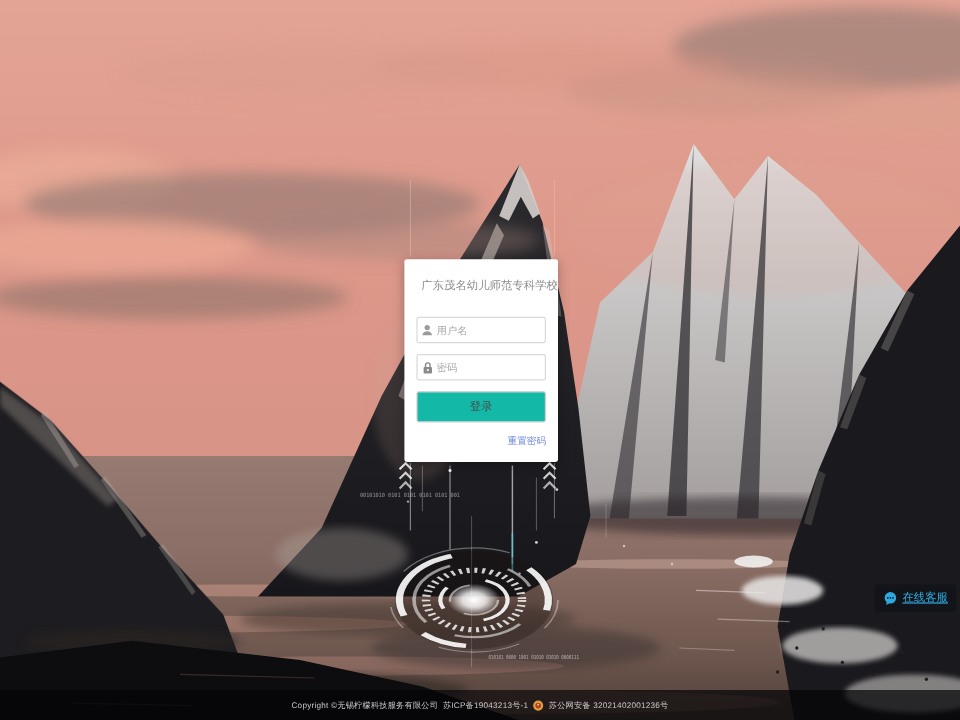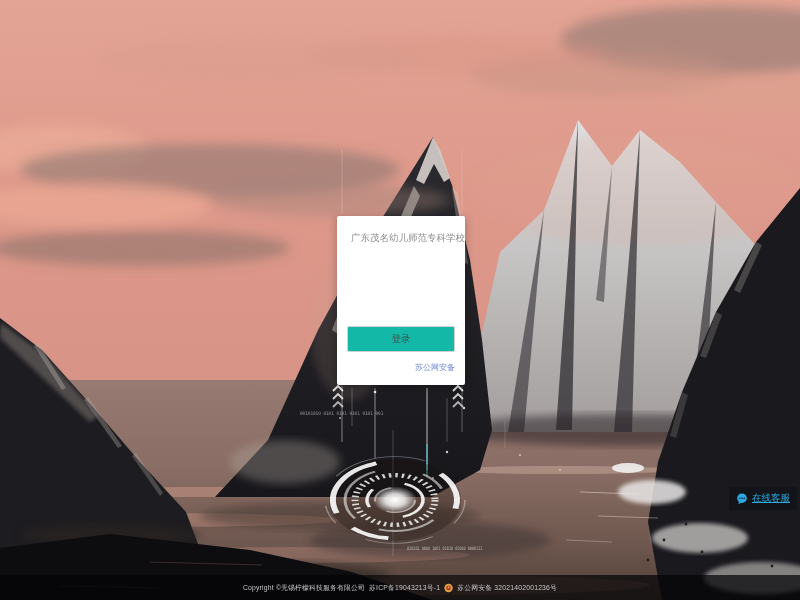--- a/index.html
+++ b/index.html
@@ -213,25 +213,44 @@
       </g>
     </g>
   </svg>
 
   <div class="binary binary-left">00101010 0101 0101 0101 0101 001</div>
   <div class="binary binary-right">010101 0000 1001 01010 01010 0000111</div>
 
   <div class="card">
     <h1 class="card-title">广东茂名幼儿师范专科学校</h1>
 
-
+    <div class="field field-user">
+      <span class="ficon">
+        <svg width="10" height="10" viewBox="0 0 10 10">
+          <circle cx="5" cy="3" r="2.2" fill="#9b9b9b"></circle>
+          <path d="M1 9.4 a4 3.4 0 0 1 8 0 z" fill="#9b9b9b"></path>
+        </svg>
+      </span>
+      <input type="text" placeholder="用户名" style="">
+    </div>
+
+    <div class="field field-pass">
+      <span class="ficon">
+        <svg width="9" height="11" viewBox="0 0 9 11">
+          <path d="M2.6 5 V3.3 a1.9 1.9 0 0 1 3.8 0 V5" fill="none" stroke="#8a8a8a" stroke-width="1.2"></path>
+          <rect x="1" y="4.8" width="7" height="5.4" rx="0.8" fill="#8a8a8a"></rect>
+          <circle cx="4.5" cy="7.4" r="0.9" fill="#ffffff"></circle>
+        </svg>
+      </span>
+      <input type="password" placeholder="密码" style="">
+    </div>
 
     <button class="login-btn">登录</button>
 
-    <a class="reset-link" href="#">苏公网安备</a>
+    <a class="reset-link" href="#">重置密码</a>
   </div>
 
   <div class="service">
     <span class="sicon">
       <svg width="12" height="12" viewBox="0 0 12 12">
         <circle cx="6" cy="5.2" r="4.8" fill="#2ea9e0"></circle>
         <path d="M3 8.6 L2.4 11.2 L5.6 9.6 Z" fill="#2ea9e0"></path>
         <circle cx="3.8" cy="5.2" r="0.75" fill="#0a1822"></circle>
         <circle cx="6" cy="5.2" r="0.75" fill="#0a1822"></circle>
         <circle cx="8.2" cy="5.2" r="0.75" fill="#0a1822"></circle>

